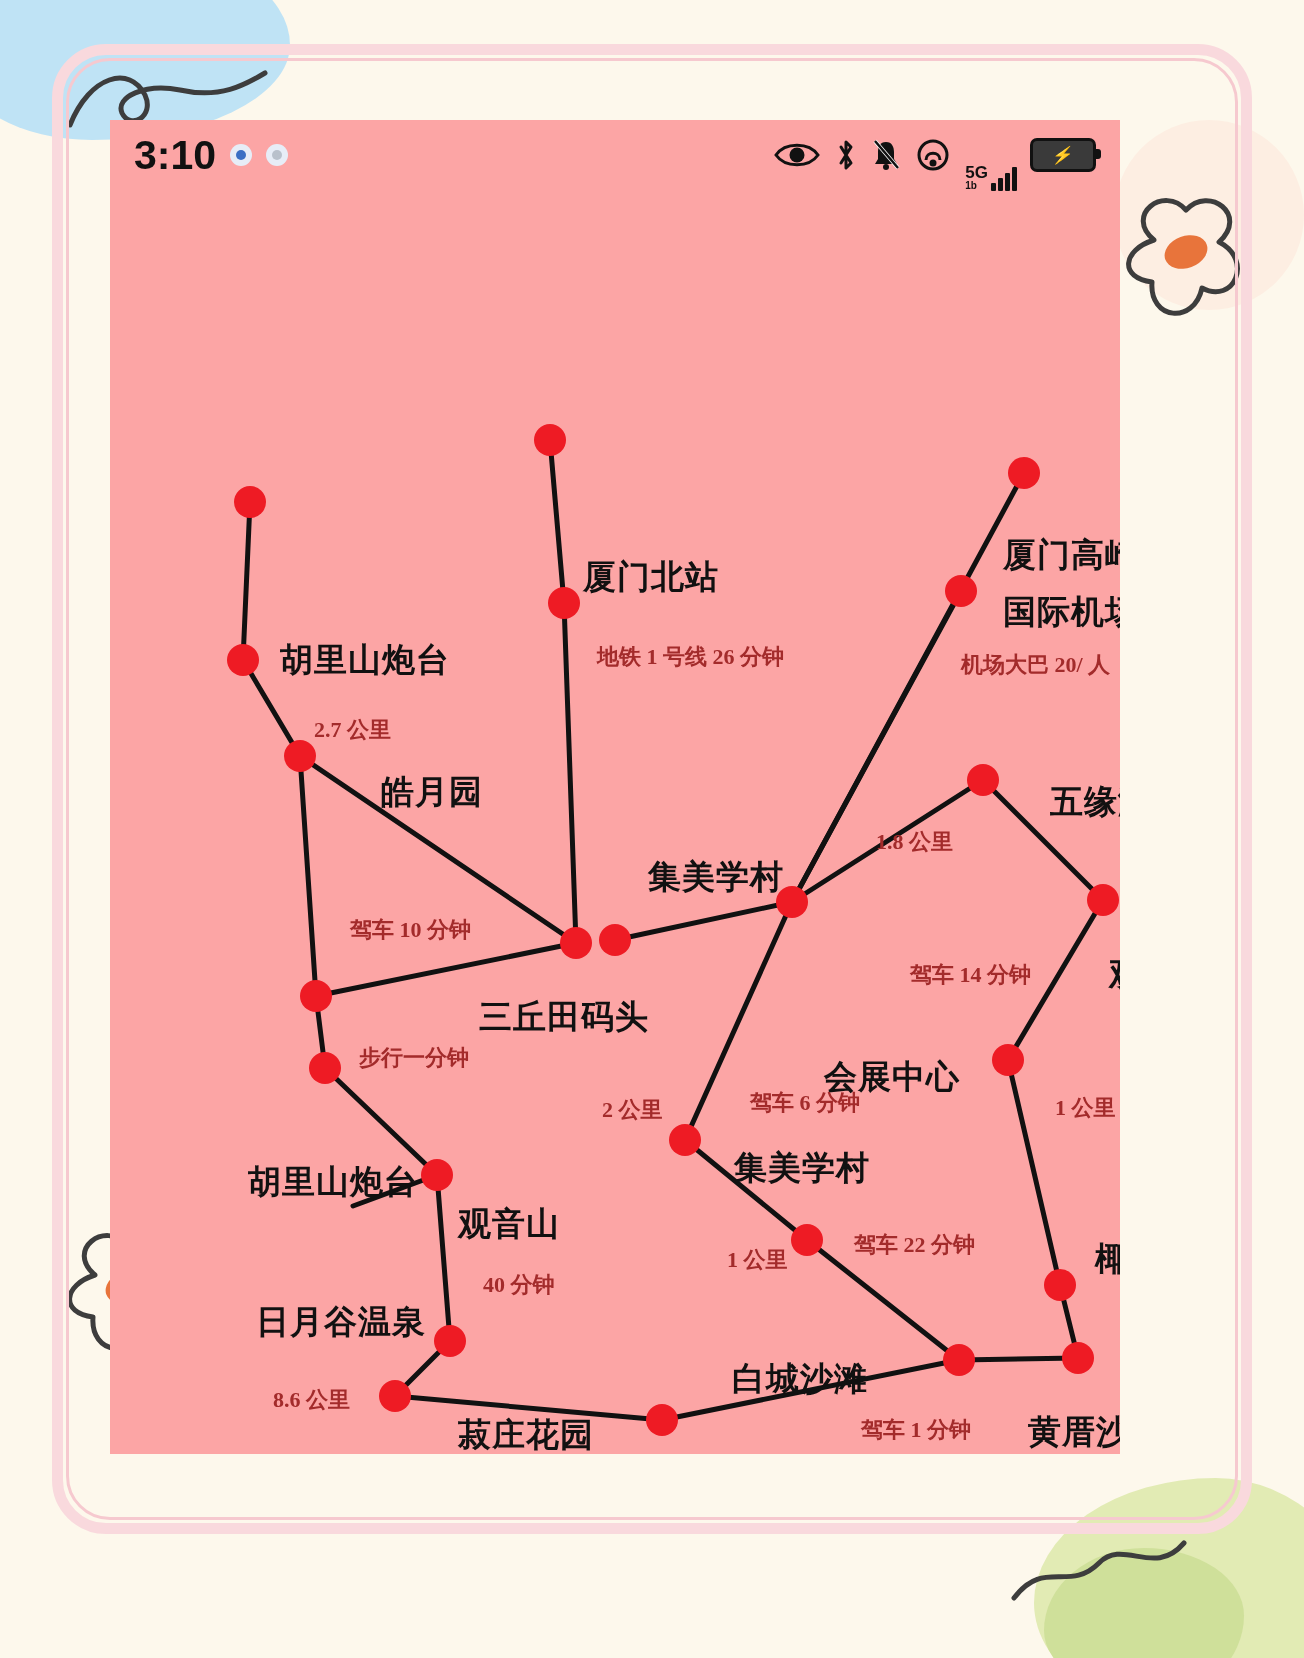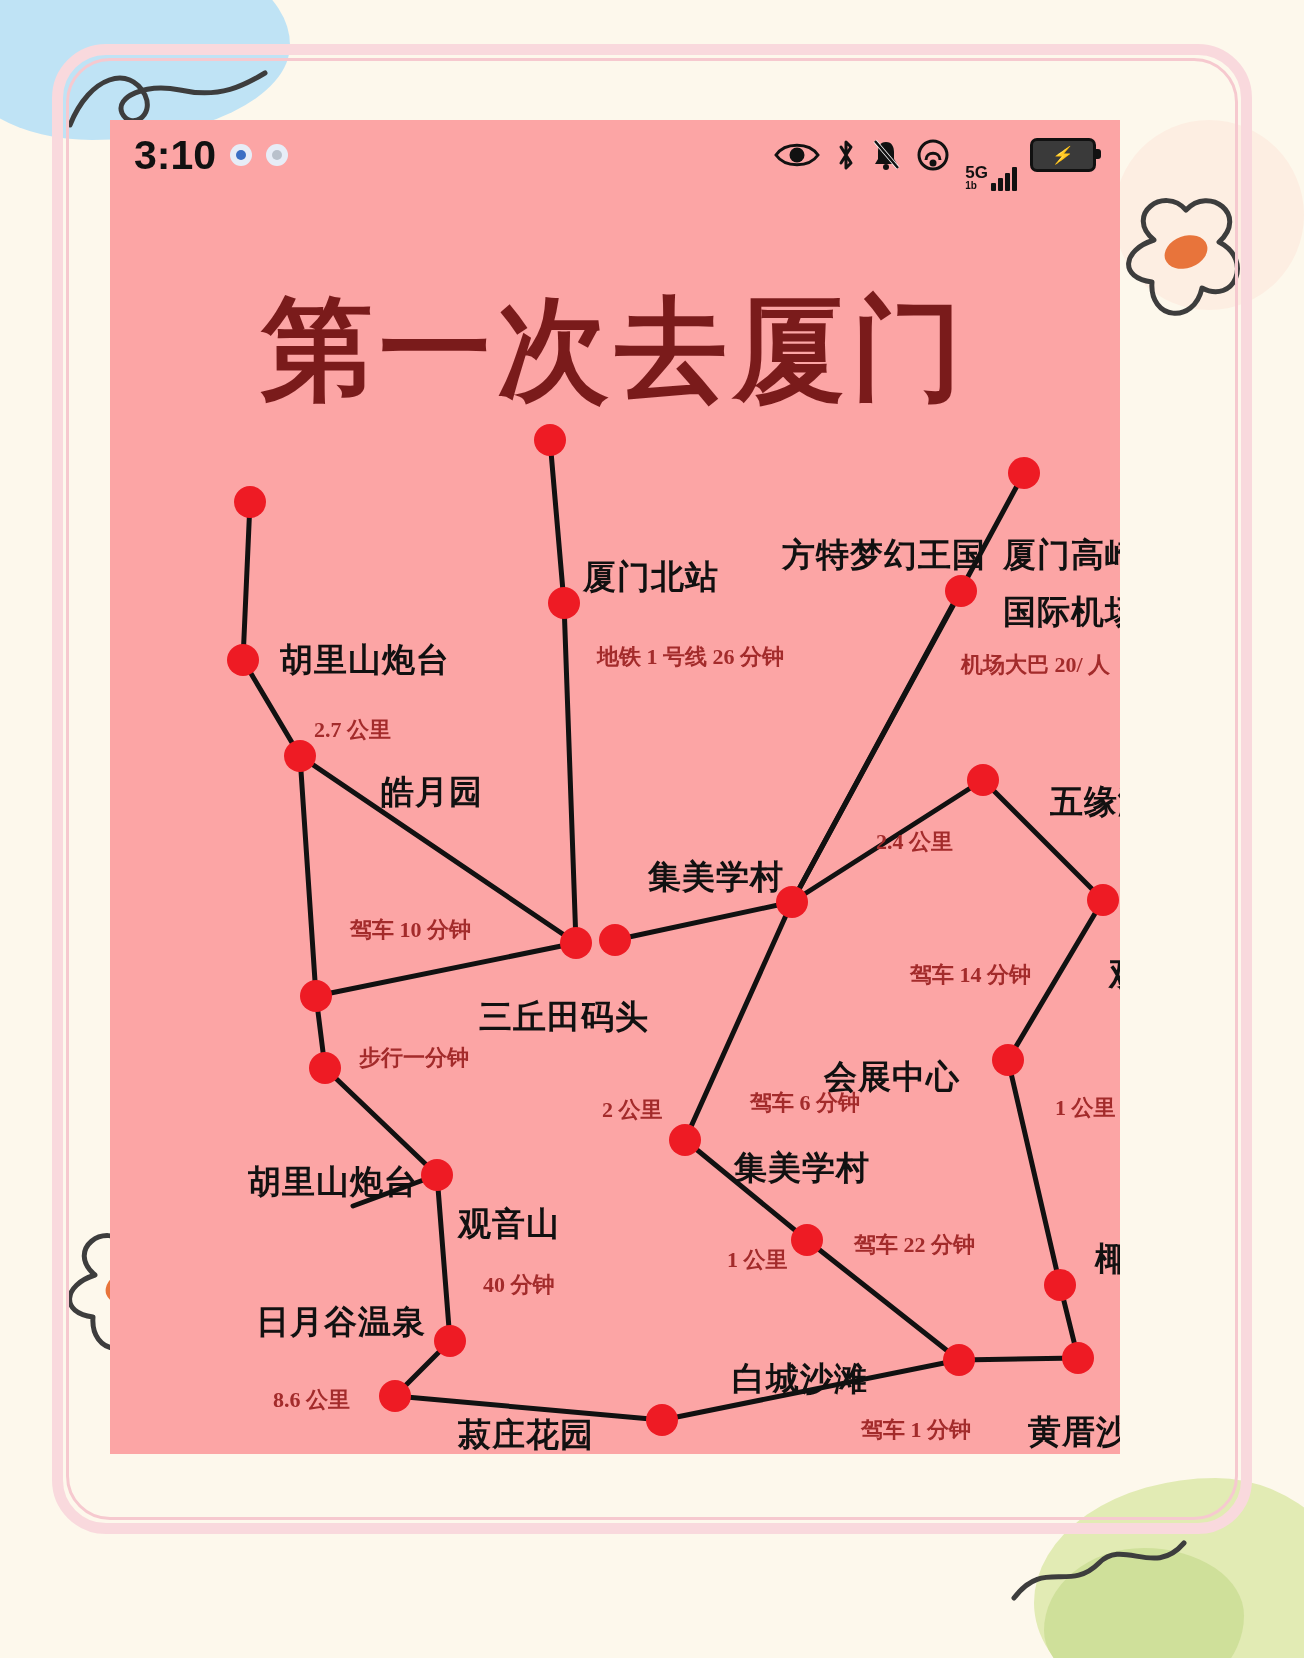--- a/index.html
+++ b/index.html
@@ -281,21 +281,20 @@
             <i style="height:24px"></i>
         </div>
       </div>
 
       <div class="battery">
         <span>⚡</span>
       </div>
     </div>
   </div>
 
-  <div id="title">第一次去厦门</div>
 
   <div id="map">
     <svg id="map-svg" width="1010" height="1334">
         <line x1="140" y1="382" x2="133" y2="540" stroke="#111111" stroke-width="5" stroke-linecap="round"></line>
         <line x1="133" y1="540" x2="190" y2="636" stroke="#111111" stroke-width="5" stroke-linecap="round"></line>
         <line x1="190" y1="636" x2="466" y2="823" stroke="#111111" stroke-width="5" stroke-linecap="round"></line>
         <line x1="190" y1="636" x2="206" y2="876" stroke="#111111" stroke-width="5" stroke-linecap="round"></line>
         <line x1="206" y1="876" x2="466" y2="823" stroke="#111111" stroke-width="5" stroke-linecap="round"></line>
         <line x1="206" y1="876" x2="215" y2="948" stroke="#111111" stroke-width="5" stroke-linecap="round"></line>
         <line x1="215" y1="948" x2="327" y2="1055" stroke="#111111" stroke-width="5" stroke-linecap="round"></line>
@@ -344,35 +343,34 @@
         <circle cx="849" cy="1240" r="16" fill="#ee1b24"></circle>
       </svg>
   <div class="node-label" style="left: 170px; top: 518px; color: rgb(17, 17, 17);">胡里山炮台</div>
       <div class="node-label" style="left: 271px; top: 650px; color: rgb(17, 17, 17);">皓月园</div>
       <div class="node-label" style="left: 348px; top: 1082px; color: rgb(17, 17, 17);">观音山</div>
       <div class="node-label" style="left: 348px; top: 1293px; color: rgb(17, 17, 17);">菽庄花园</div>
       <div class="node-label" style="left: 473px; top: 435px; color: rgb(17, 17, 17);">厦门北站</div>
       <div class="node-label" style="left: 369px; top: 875px; color: rgb(17, 17, 17);">三丘田码头</div>
       <div class="node-label" style="left: 624px; top: 1026px; color: rgb(17, 17, 17);">集美学村</div>
       <div class="node-label" style="left: 538px; top: 735px; color: rgb(17, 17, 17);">集美学村</div>
-      <div class="node-label" style="left: 672px; top: 413px; color: rgb(17, 17, 17);">方特梦幻王国</div>
       <div class="node-label" style="left: 893px; top: 413px; color: rgb(17, 17, 17);">厦门高崎</div>
       <div class="node-label" style="left: 940px; top: 660px; color: rgb(17, 17, 17);">五缘湾</div>
       <div class="node-label" style="left: 999px; top: 832px; color: rgb(17, 17, 17);">观音山</div>
       <div class="node-label" style="left: 714px; top: 935px; color: rgb(17, 17, 17);">会展中心</div>
       <div class="node-label" style="left: 985px; top: 1117px; color: rgb(17, 17, 17);">椰风寨</div>
       <div class="node-label" style="left: 918px; top: 1290px; color: rgb(17, 17, 17);">黄厝沙滩</div>
       <div class="node-label" style="left: 622px; top: 1237px; color: rgb(17, 17, 17);">白城沙滩</div>
       <div class="node-label" style="left: 893px; top: 470px;">国际机场</div>
       <div class="node-label" style="left: 138px; top: 1040px;">胡里山炮台</div>
       <div class="node-label" style="left: 146px; top: 1172px; margin-top: 8px;">日月谷温泉</div>
       <div class="edge-label" style="left: 487px; top: 522px; color: rgb(163, 43, 43);">地铁 1 号线 26 分钟</div>
       <div class="edge-label" style="left: 851px; top: 530px; color: rgb(163, 43, 43);">机场大巴 20/ 人</div>
       <div class="edge-label" style="left: 204px; top: 595px; color: rgb(163, 43, 43);">2.7 公里</div>
-      <div class="edge-label" style="left: 766px; top: 707px; color: rgb(163, 43, 43);">2.4 公里</div>
+      <div class="edge-label" style="left: 766px; top: 707px; color: rgb(163, 43, 43);">1.8 公里</div>
       <div class="edge-label" style="left: 240px; top: 795px; color: rgb(163, 43, 43);">驾车 10 分钟</div>
       <div class="edge-label" style="left: 800px; top: 840px; color: rgb(163, 43, 43);">驾车 14 分钟</div>
       <div class="edge-label" style="left: 249px; top: 923px; color: rgb(163, 43, 43);">步行一分钟</div>
       <div class="edge-label" style="left: 492px; top: 975px; color: rgb(163, 43, 43);">2 公里</div>
       <div class="edge-label" style="left: 640px; top: 968px; color: rgb(163, 43, 43);">驾车 6 分钟</div>
       <div class="edge-label" style="left: 945px; top: 973px; color: rgb(163, 43, 43);">1 公里</div>
       <div class="edge-label" style="left: 373px; top: 1150px; color: rgb(163, 43, 43);">40 分钟</div>
       <div class="edge-label" style="left: 617px; top: 1125px; color: rgb(163, 43, 43);">1 公里</div>
       <div class="edge-label" style="left: 744px; top: 1110px; color: rgb(163, 43, 43);">驾车 22 分钟</div>
       <div class="edge-label" style="left: 163px; top: 1265px; color: rgb(163, 43, 43);">8.6 公里</div>

